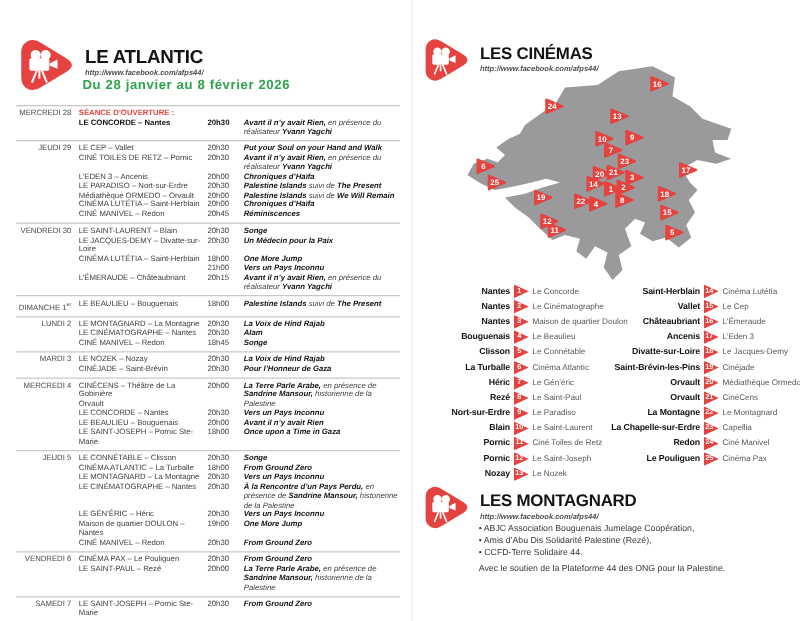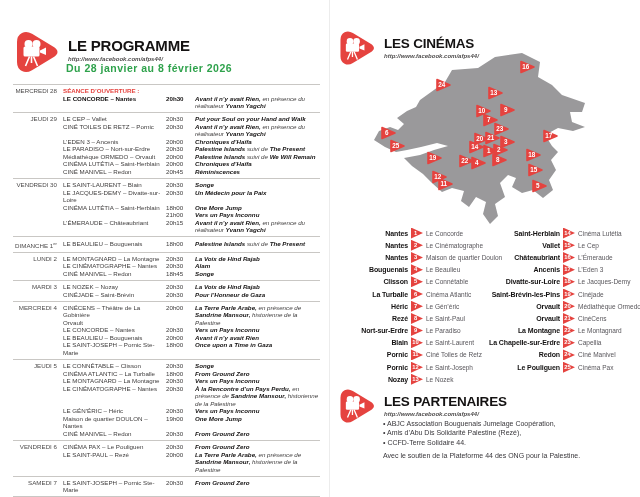--- a/index.html
+++ b/index.html
@@ -87,21 +87,21 @@
     </defs>
   </svg>
 
   <div class="hdr" id="hdr-prog">
     <span class="logo">
       <svg width="48" height="46" viewBox="0 0 48 46">
           <use href="#cam-logo"></use>
         </svg>
     </span>
     <span class="htxt">
-      <span class="htitle">LE PROGRAMME</span>
+      <span class="htitle">LE ATLANTIC</span>
       <a class="hurl">http://www.facebook.com/afps44/</a>
     </span>
   </div>
 
   <div class="daterange">Du 28 janvier au 8 février 2026</div>
 
   <div id="schedule">
       <div class="dgroup">
         <div class="dcol">MERCREDI 28</div>
         <div class="dcontent">
@@ -572,21 +572,21 @@
       </div>
     </div>
 
   <div class="hdr" id="hdr-part">
     <span class="logo">
       <svg width="40" height="38" viewBox="0 0 48 46">
           <use href="#cam-logo"></use>
         </svg>
     </span>
     <span class="htxt">
-      <span class="htitle">LES PARTENAIRES</span>
+      <span class="htitle">LES MONTAGNARD</span>
       <a class="hurl">http://www.facebook.com/afps44/</a>
     </span>
   </div>
 
   <div id="partners-text">
     <ul>
         <li class="pitem">ABJC Association Bouguenais Jumelage Coopération,</li>
         <li class="pitem">Amis d’Abu Dis Solidarité Palestine (Rezé),</li>
         <li class="pitem">CCFD-Terre Solidaire 44.</li>
       </ul>

